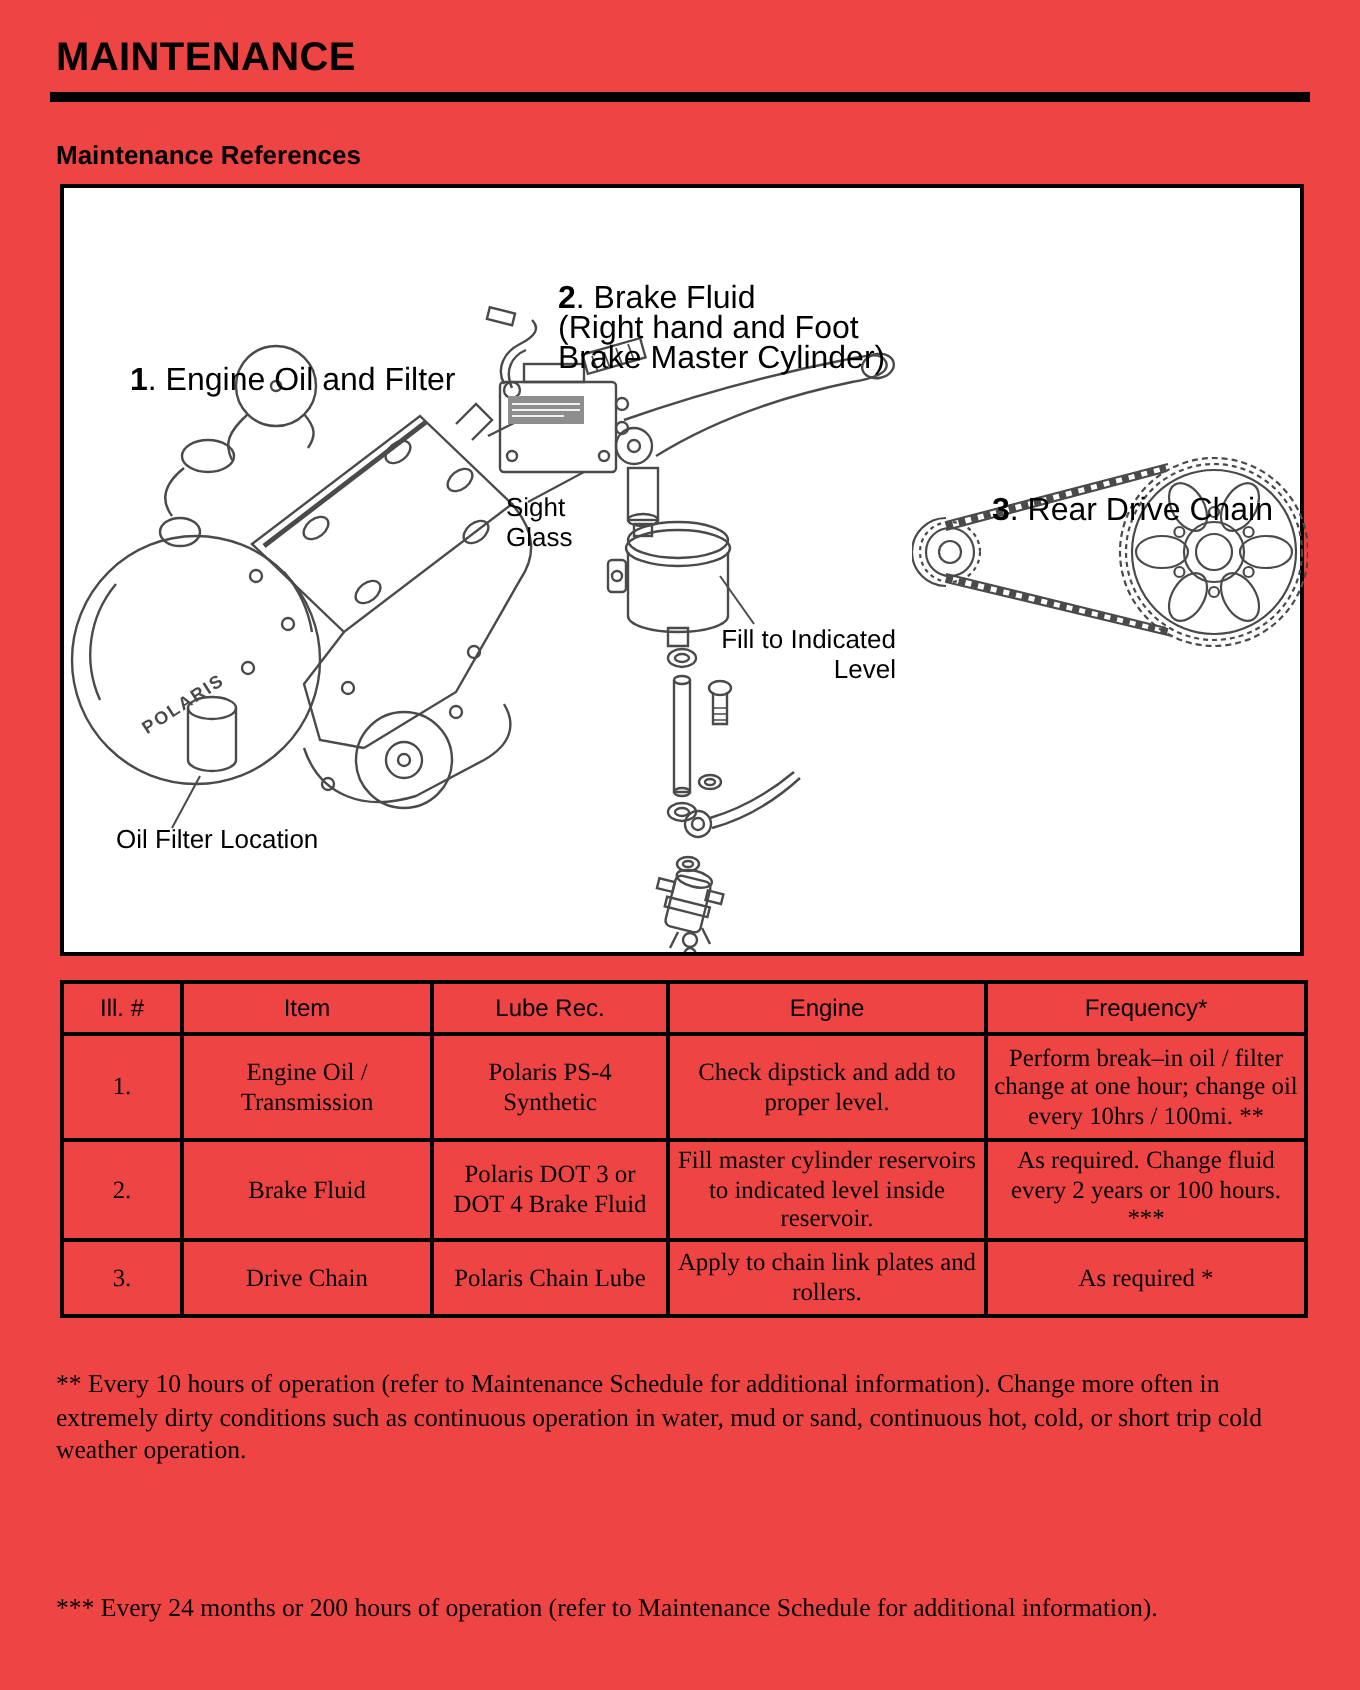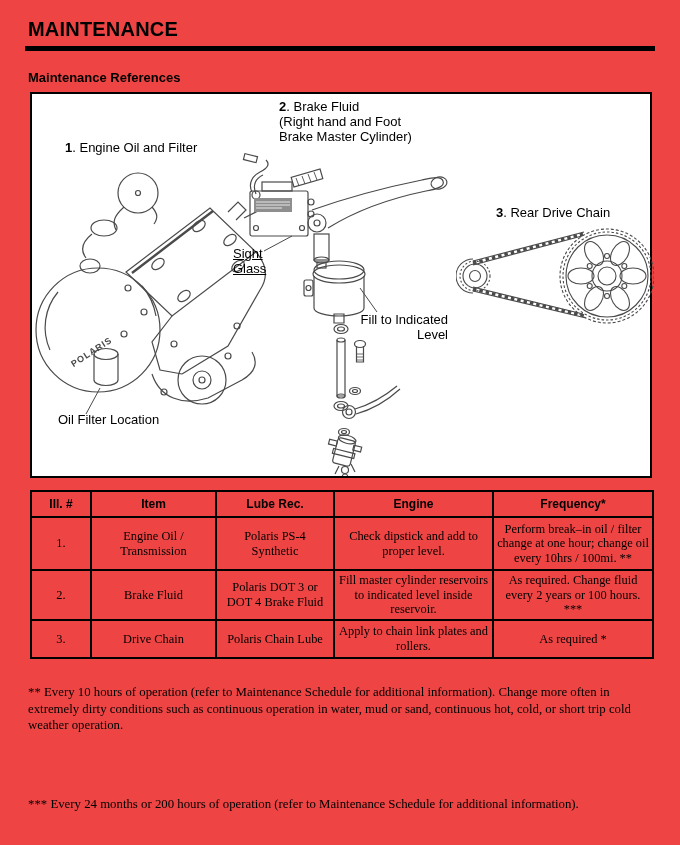--- a/index.html
+++ b/index.html
@@ -11,34 +11,34 @@
     position:absolute; left:28px; top:18px; font-size:20px; font-weight:bold;
     letter-spacing:0.2px;
   }
   .title-rule { position:absolute; left:25px; top:46px; width:630px; height:5px; background:#000; }
   .section-heading { position:absolute; left:28px; top:70px; font-size:13px; font-weight:bold; }
 
   .figure-box {
     position:absolute; left:30px; top:92px; width:618px; height:382px;
     border:2px solid #000; background:#fff;
   }
-  .fig-label { position:absolute; font-size:13px; line-height:15px; z-index:2; white-space:nowrap; }
+  .fig-label { position:absolute; font-size:16px; line-height:15px; z-index:2; white-space:nowrap;margin-top:43px; }
   .fig-label .num { font-weight:bold; }
   .callout { position:absolute; font-size:13px; line-height:15px; z-index:2; }
   .art { position:absolute; z-index:1; }
 
   .ref-table {
     position:absolute; left:30px; top:490px; border-collapse:collapse; table-layout:fixed;
     width:622px;
   }
   .ref-table th, .ref-table td {
     border:2px solid #000; text-align:center; vertical-align:middle; padding:2px 3px;
     overflow:hidden;
   }
-  .ref-table th { font-size:12px; font-weight:bold; height:20px; font-family:"Liberation Sans", sans-serif; }
+  .ref-table th { font-size:12px; font-weight:normal; height:20px; font-family:"Liberation Sans", sans-serif; }
   .ref-table td { font-family:"Liberation Serif", serif; font-size:12.4px; line-height:1.18; }
   .row-1 td { height:47px; }
   .row-2 td { height:43px; }
   .row-3 td { height:32px; }
 
   .footnote {
     position:absolute; left:28px; width:628px;
     font-family:"Liberation Serif", serif; font-size:12.8px; line-height:16.5px;
     white-space:pre-wrap;
   }
@@ -59,21 +59,21 @@
     <div class="fig-label" style="left:33px; top:46px;"><span class="num">1</span><span>. Engine Oil and Filter</span></div>
 
     <div class="fig-label" style="left:247px; top:5px;">
       <div><span class="num">2</span><span>. Brake Fluid</span></div>
       <div>(Right hand and Foot</div>
       <div>Brake Master Cylinder)</div>
     </div>
 
     <div class="fig-label" style="left:464px; top:111px;"><span class="num">3</span><span>. Rear Drive Chain</span></div>
 
-    <div class="callout" style="left:201px; top:152px;text-decoration:underline;">
+    <div class="callout" style="left:221px; top:152px;">
       <div>Sight</div>
       <div>Glass</div>
     </div>
 
     <div class="callout" style="left:318px; top:218px; width:98px; text-align:right;">
       <div>Fill to Indicated</div>
       <div>Level</div>
     </div>
 
     <div class="callout" style="left:26px; top:318px;">Oil Filter Location</div>

